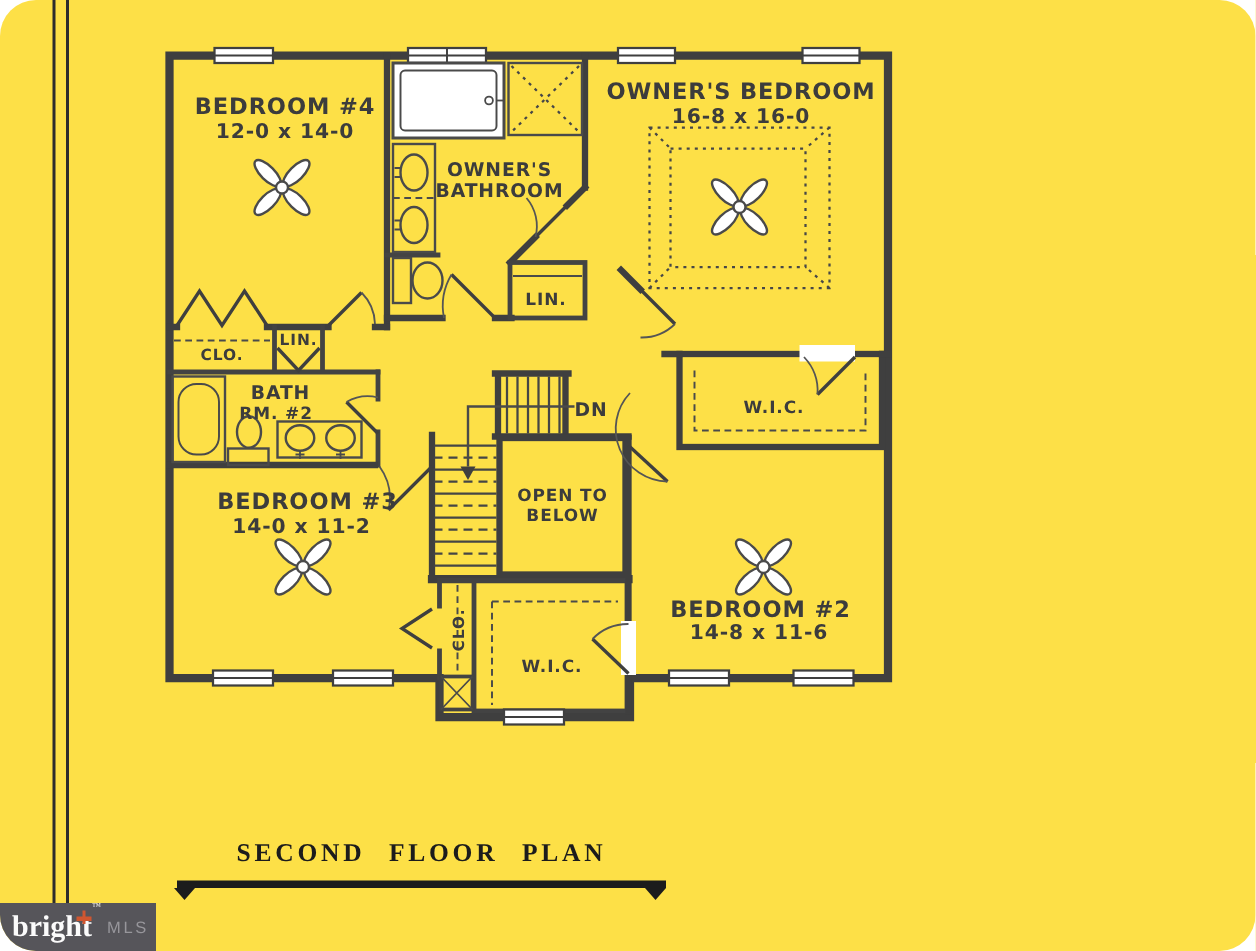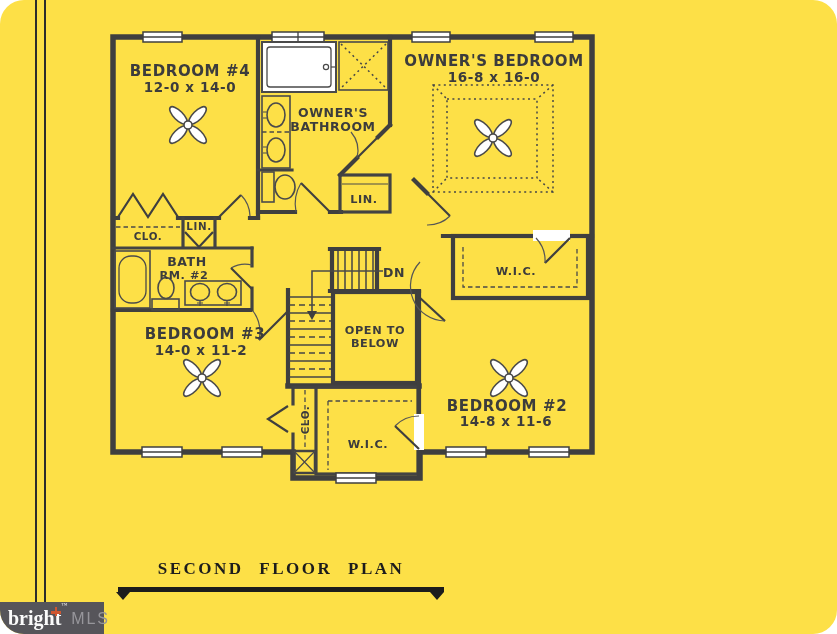--- a/index.html
+++ b/index.html
@@ -35,21 +35,21 @@
   .rule-end{position:absolute;top:592px;width:0;height:0;
             border-left:7px solid transparent;border-right:7px solid transparent;
             border-top:8px solid #1c1c1c;}
   .rule-end.left{left:116px;} .rule-end.right{left:430px;}
   
   .wm{position:absolute;left:0;top:602px;width:104px;height:32px;background:#56555a;
       display:flex;align-items:center;padding-left:8px;box-sizing:border-box;}
   .wm-brand{font-family:"Liberation Serif","DejaVu Serif",serif;font-weight:bold;
             font-size:20px;color:#fbfbfb;line-height:1;}
   .wm-tm{font-size:6px;color:#d8d8d8;vertical-align:top;position:relative;top:-6px;}
-  .wm-mls{font-size:16px;color:#97969b;letter-spacing:1.8px;margin-left:4px;
+  .wm-mls{font-size:11px;color:#97969b;letter-spacing:1.8px;margin-left:4px;
           font-family:"Liberation Sans",sans-serif;position:relative;top:1px;}
   .wm-tcross-h{position:absolute;left:51px;top:611px;width:10px;height:2.6px;background:#cf5630;}
   .wm-tcross-v{position:absolute;left:54.6px;top:607px;width:2.6px;height:9px;background:#cf5630;}
 </style>
 </head>
 <body>
 
 <div class="canvas">
 
   <div class="rail"></div>

